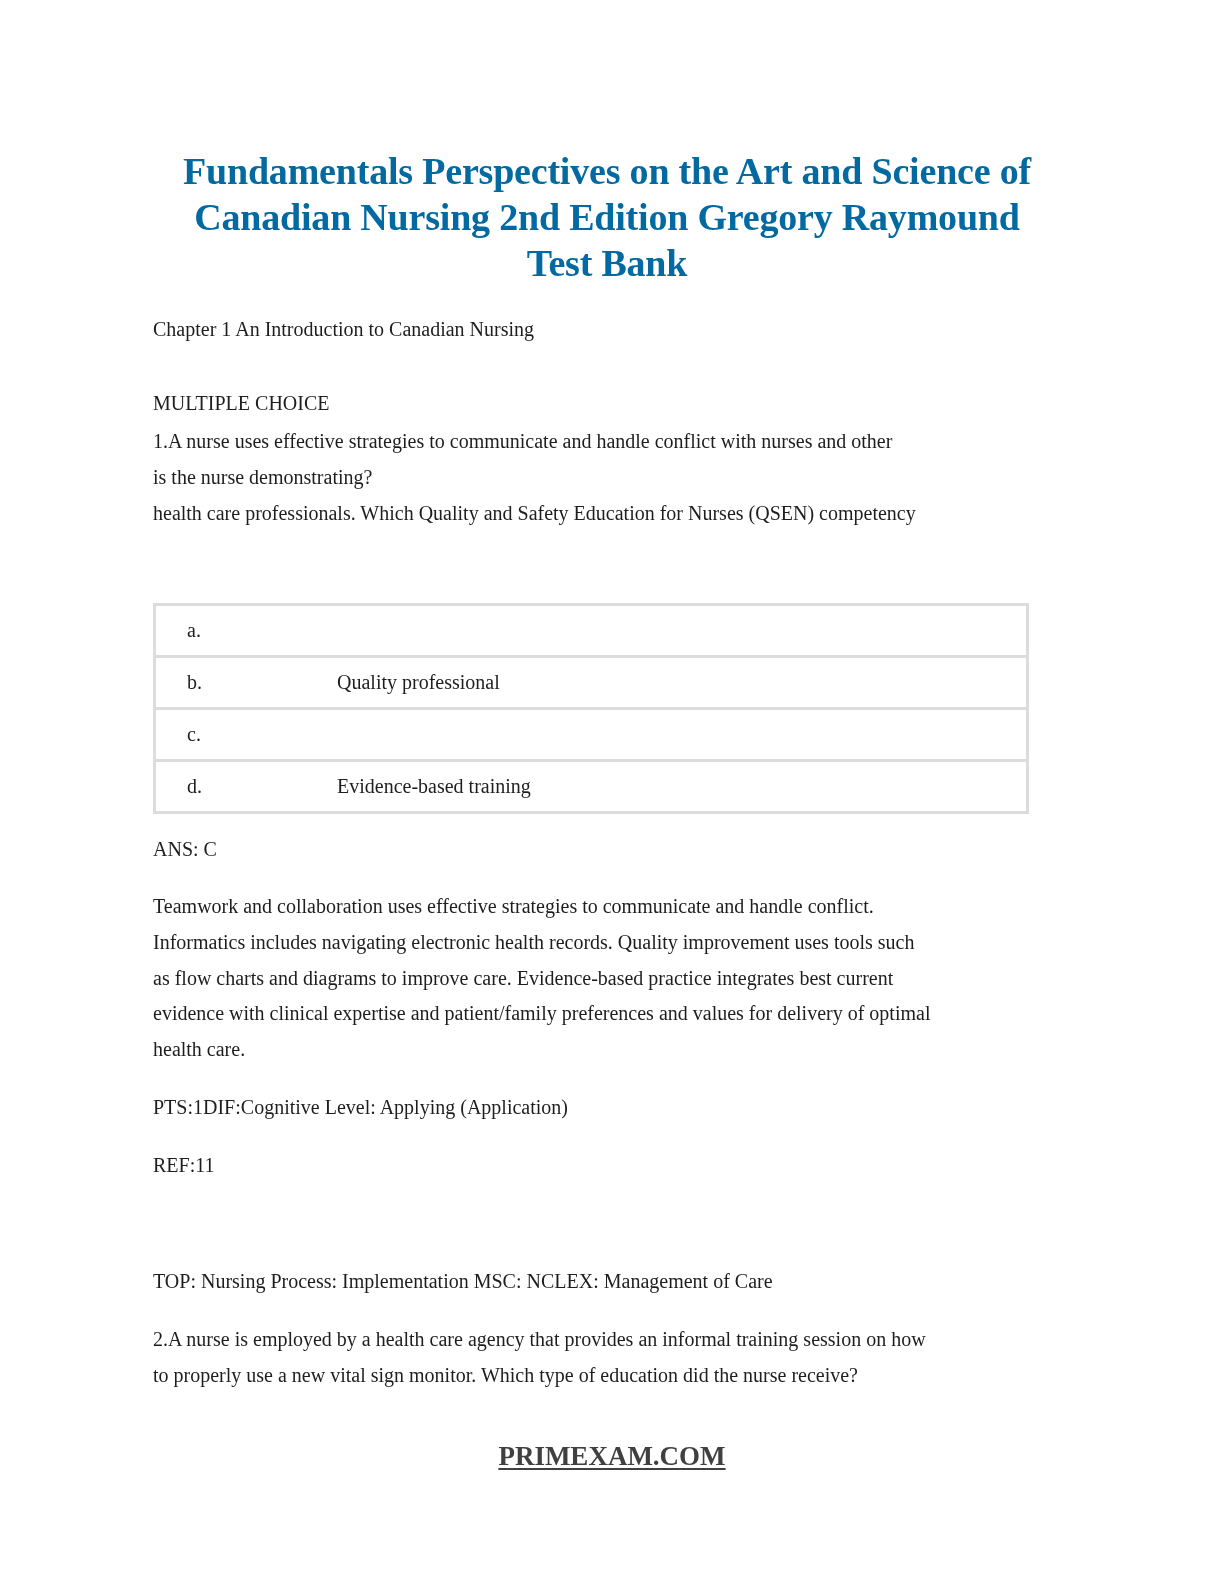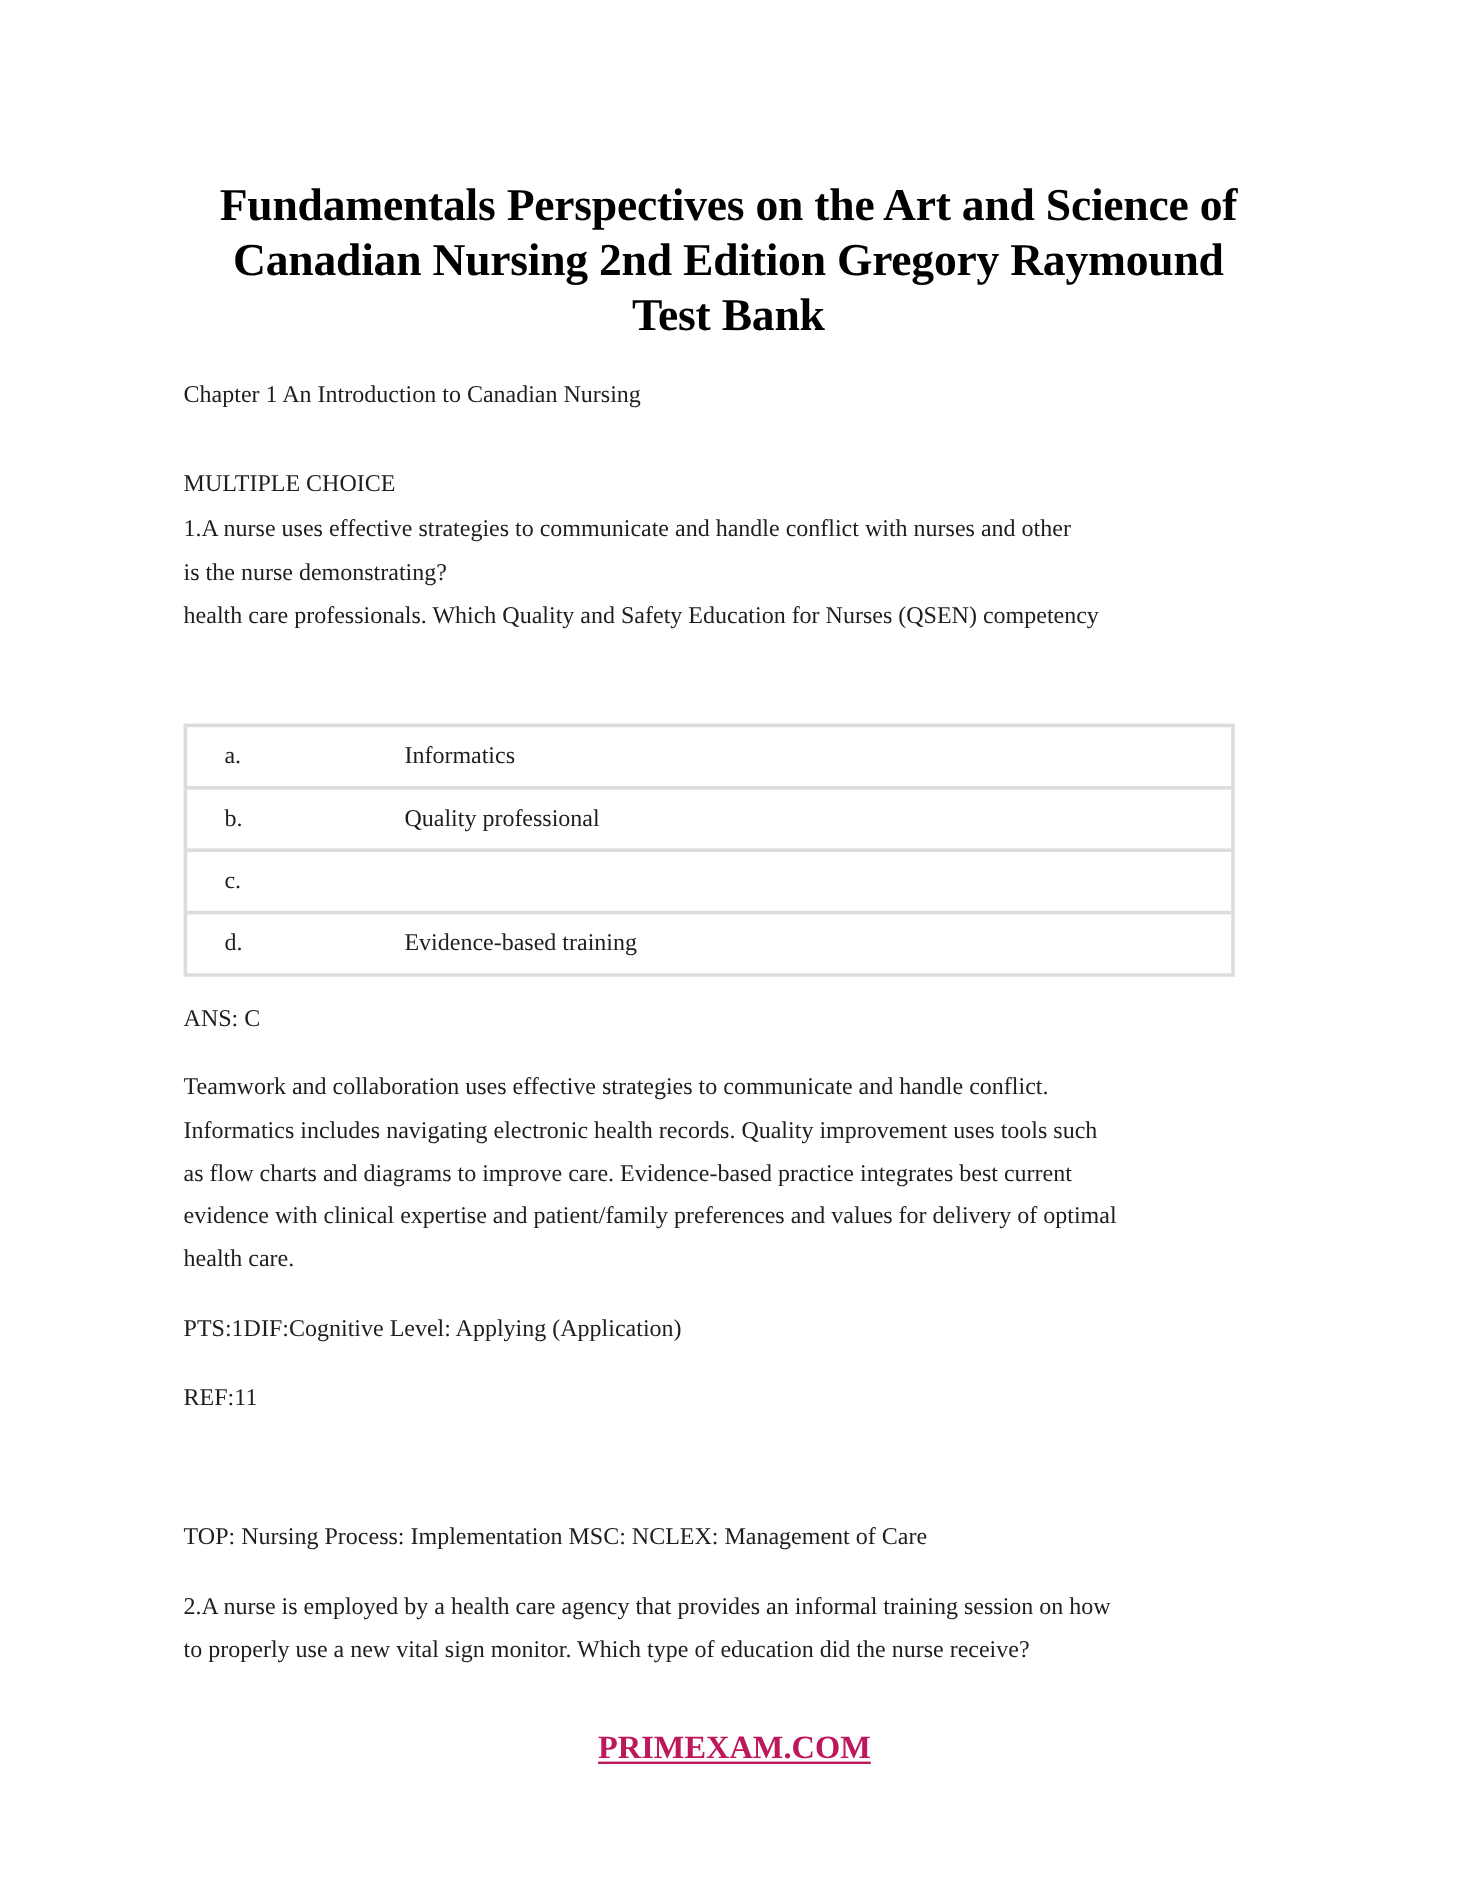--- a/index.html
+++ b/index.html
@@ -23,21 +23,21 @@
     }
     .title {
       position: absolute;
       left: 140px;
       top: 148px;
       width: 934px;
       text-align: center;
       font-weight: bold;
       font-size: 38px;
       line-height: 46px;
-      color: #000000;
+      color: #0369a1;
       margin: 0;
       letter-spacing: -0.2px;
     }
     .text {
       position: absolute;
       left: 153px;
       font-size: 20px;
       line-height: 36px;
       margin: 0;
       white-space: nowrap;
@@ -77,21 +77,21 @@
       position: absolute;
       left: 0;
       width: 1224px;
       top: 1439px;
       text-align: center;
       font-weight: bold;
       font-size: 27px;
       line-height: 34px;
     }
     .footer-link a {
-      color: #be185d;
+      color: #404040;
       text-decoration: underline;
       text-decoration-thickness: 2px;
       text-underline-offset: 3px;
     }
   </style>
 </head>
 <body>
 
 <div class="page">
 
@@ -107,21 +107,20 @@
 
   <div class="para" style="top:424px;">
     <span class="line">1.A nurse uses effective strategies to communicate and handle conflict with nurses and other</span>
     <span class="line">is the nurse demonstrating?</span>
     <span class="line">health care professionals. Which Quality and Safety Education for Nurses (QSEN) competency</span>
   </div>
 
   <div class="options">
     <div class="opt-row">
       <span class="opt-letter">a.</span>
-      <span class="opt-text">Informatics</span>
     </div>
     <div class="opt-row">
       <span class="opt-letter">b.</span>
       <span class="opt-text">Quality professional</span>
     </div>
     <div class="opt-row">
       <span class="opt-letter">c.</span>
     </div>
     <div class="opt-row">
       <span class="opt-letter">d.</span>

